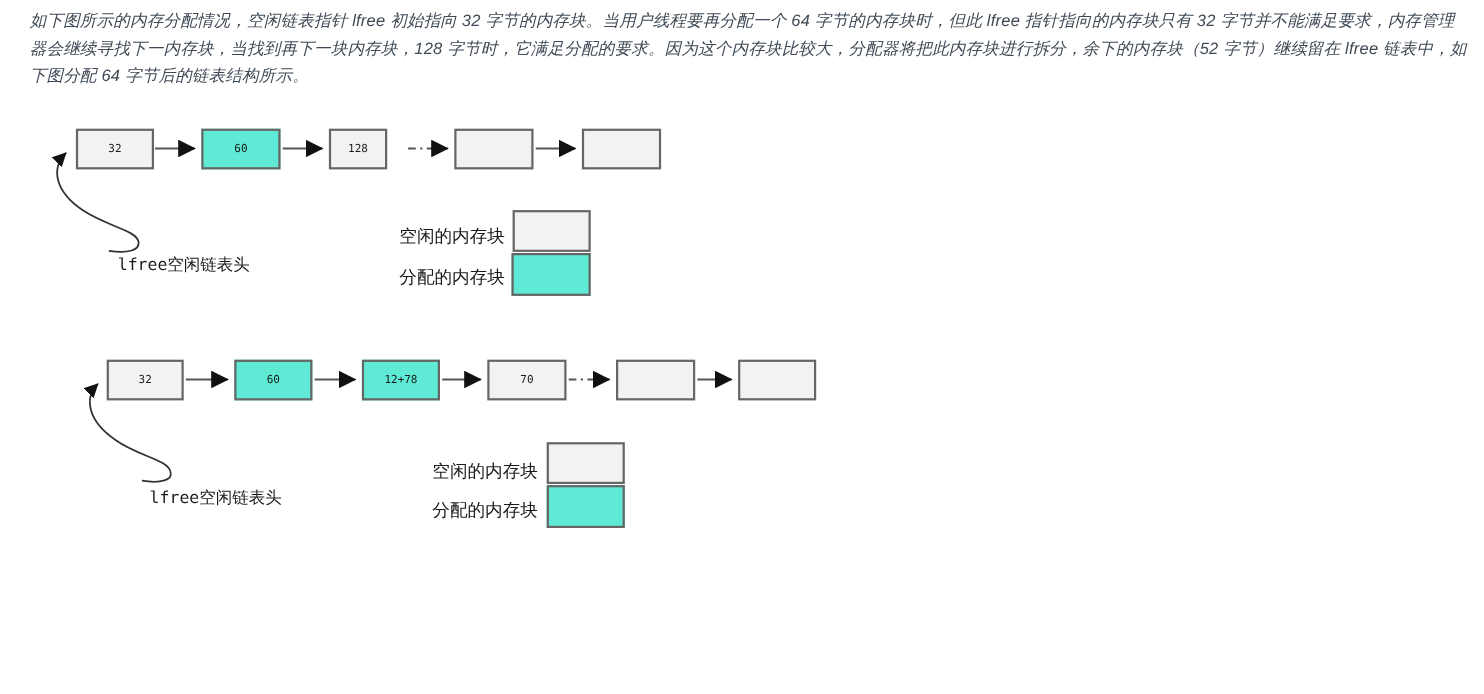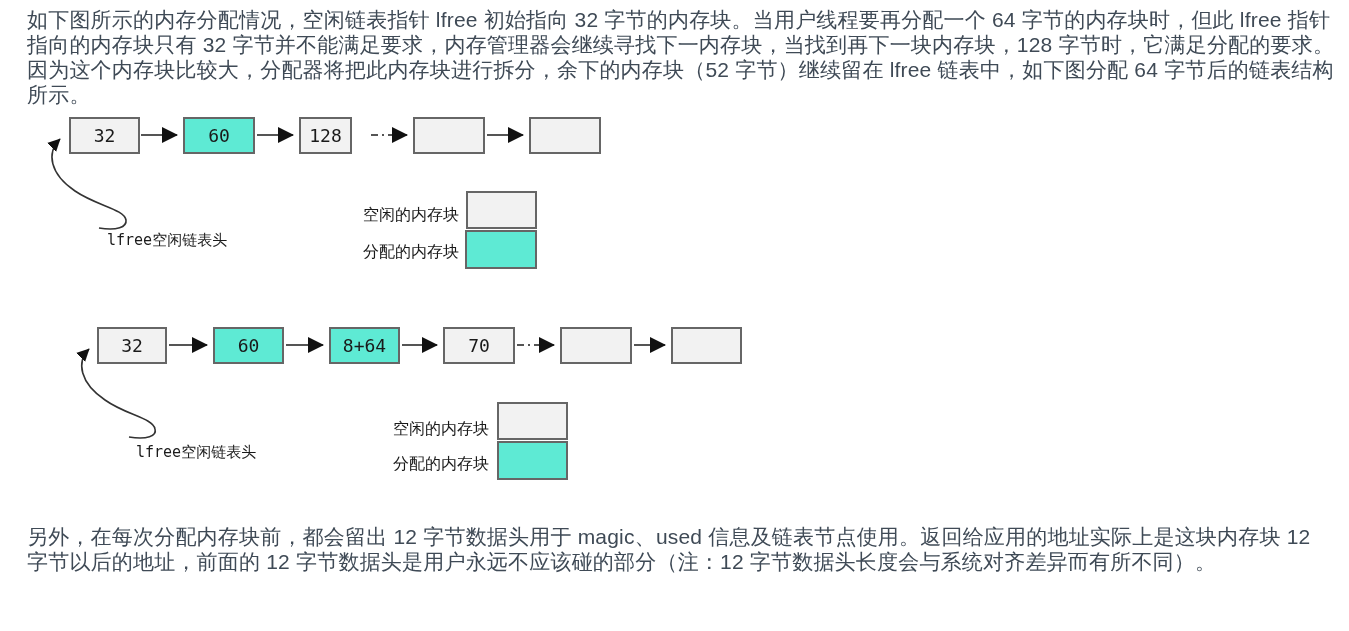--- a/index.html
+++ b/index.html
@@ -8,37 +8,38 @@
     width:1349px;height:631px;
     background:#ffffff;
     font-family:"Liberation Sans", sans-serif;
     overflow:hidden;
   }
   .para{
     position:absolute;
     left:27px;
     width:1308px;
     margin:0;
-    font-size:21px;
+    font-size:15px;
     line-height:25px;
     color:#3f4a56;
     letter-spacing:0.2px;
+    font-style:italic;
   }
   #para1{top:7px;}
   #para2{top:524px;}
   #para3{top:597px;}
 
   .node{
     position:absolute;
     height:37px;
     box-sizing:border-box;
     border:2px solid #666666;
     display:flex;align-items:center;justify-content:center;
     font-family:"DejaVu Sans Mono","Liberation Mono",monospace;
-    font-size:18px;
+    font-size:10px;
     color:#1a1a1a;
   }
   .free{background:#f2f2f2;}
   .alloc{background:#5eead4;}
 
   .swatch{
     position:absolute;
     box-sizing:border-box;
     border:2px solid #666666;
   }
@@ -97,27 +98,26 @@
 
   <div class="diagram-label ptr" style="left:71px;top:231px">lfree空闲链表头</div>
 
   <div class="diagram-label legend-label" style="left:363px;top:205px">空闲的内存块</div>
   <div class="swatch free" style="left:466px;top:191px;width:71px;height:38px"></div>
   <div class="diagram-label legend-label" style="left:363px;top:242px">分配的内存块</div>
   <div class="swatch alloc" style="left:465px;top:230px;width:72px;height:39px"></div>
 
   <div class="node free" style="left:97px;top:327px;width:70px">32</div>
   <div class="node alloc" style="left:213px;top:327px;width:71px">60</div>
-  <div class="node alloc" style="left:329px;top:327px;width:71px">8+64</div>
+  <div class="node alloc" style="left:329px;top:327px;width:71px">12+78</div>
   <div class="node free" style="left:443px;top:327px;width:72px">70</div>
   <div class="node free" style="left:560px;top:327px;width:72px"></div>
   <div class="node free" style="left:671px;top:327px;width:71px"></div>
 
   <div class="diagram-label ptr" style="left:100px;top:443px">lfree空闲链表头</div>
 
   <div class="diagram-label legend-label" style="left:393px;top:419px">空闲的内存块</div>
   <div class="swatch free" style="left:497px;top:402px;width:71px;height:38px"></div>
   <div class="diagram-label legend-label" style="left:393px;top:454px">分配的内存块</div>
   <div class="swatch alloc" style="left:497px;top:441px;width:71px;height:39px"></div>
 
-  <p id="para2" class="para">另外，在每次分配内存块前，都会留出 12 字节数据头用于 magic、used 信息及链表节点使用。返回给应用的地址实际上是这块内存块 12 字节以后的地址，前面的 12 字节数据头是用户永远不应该碰的部分（注：12 字节数据头长度会与系统对齐差异而有所不同）。</p>
 
 </div>
 
 </body></html>

